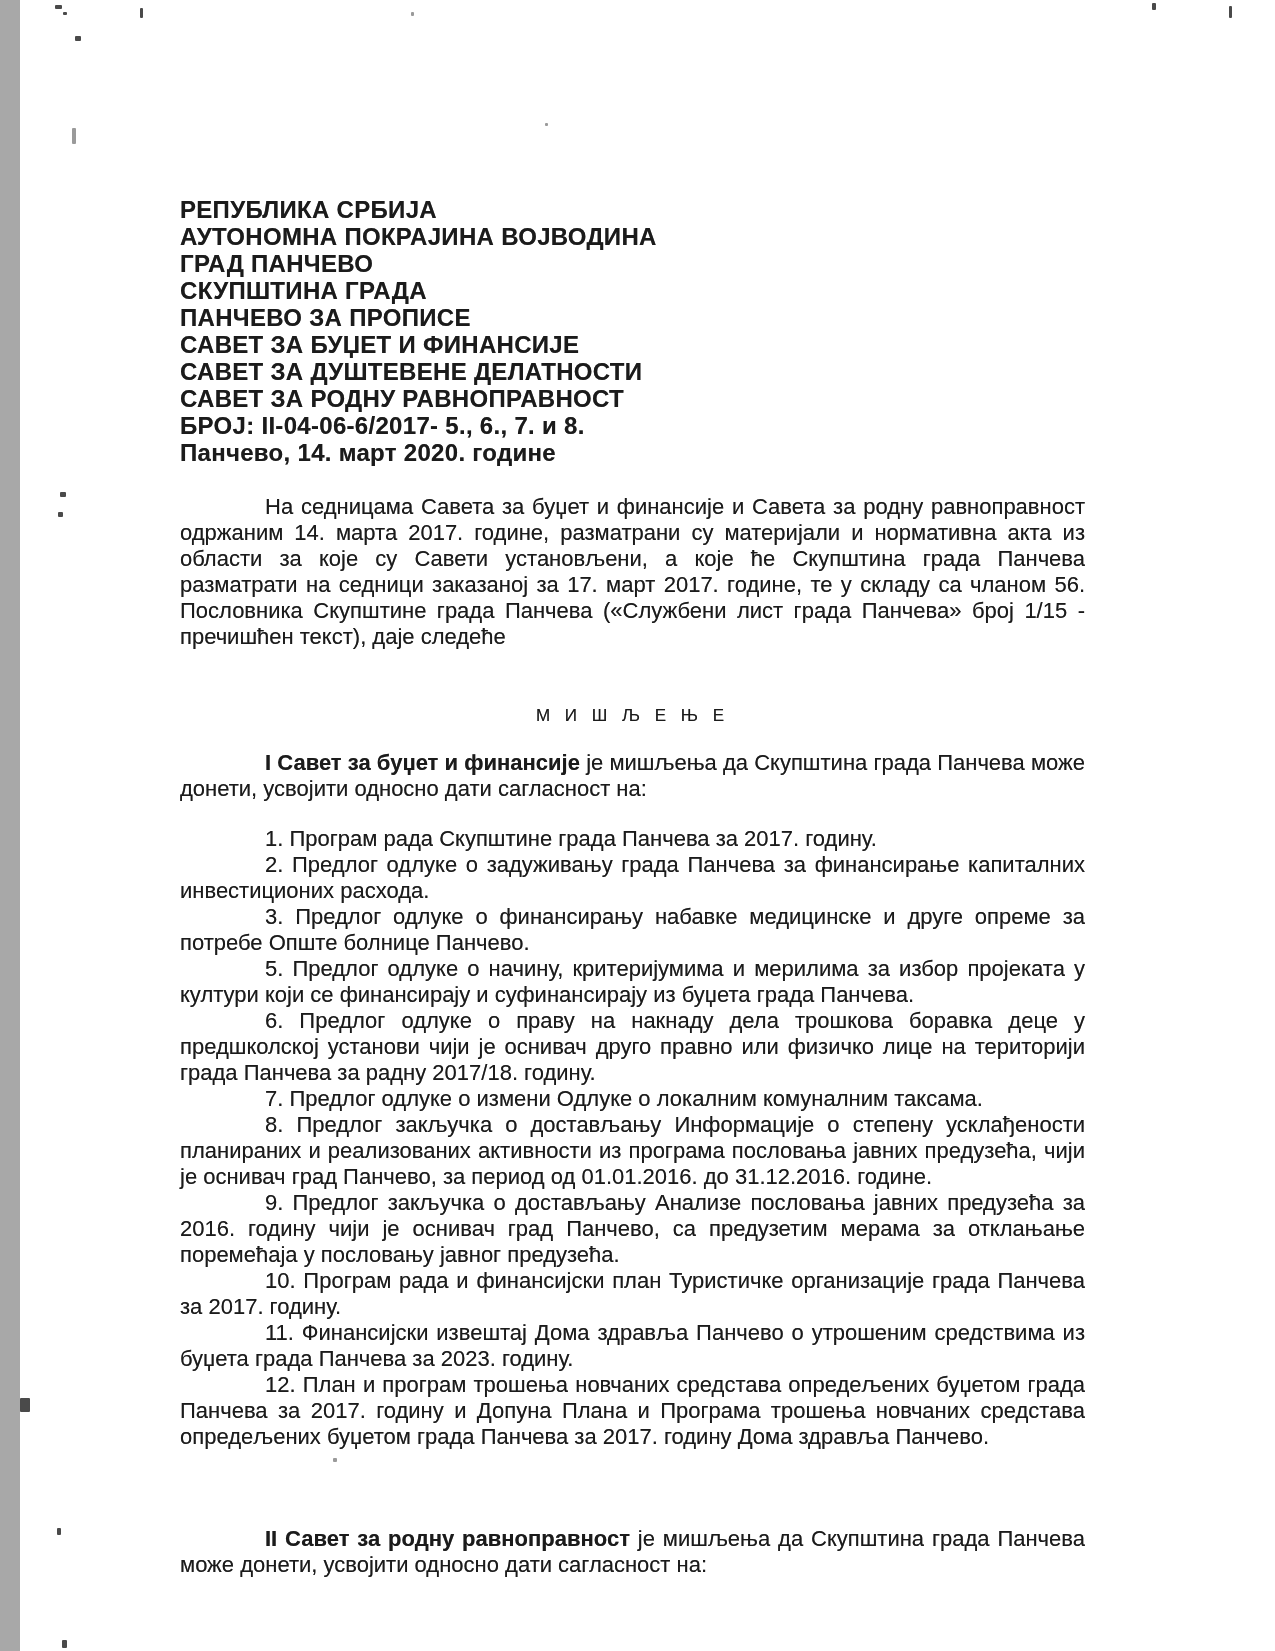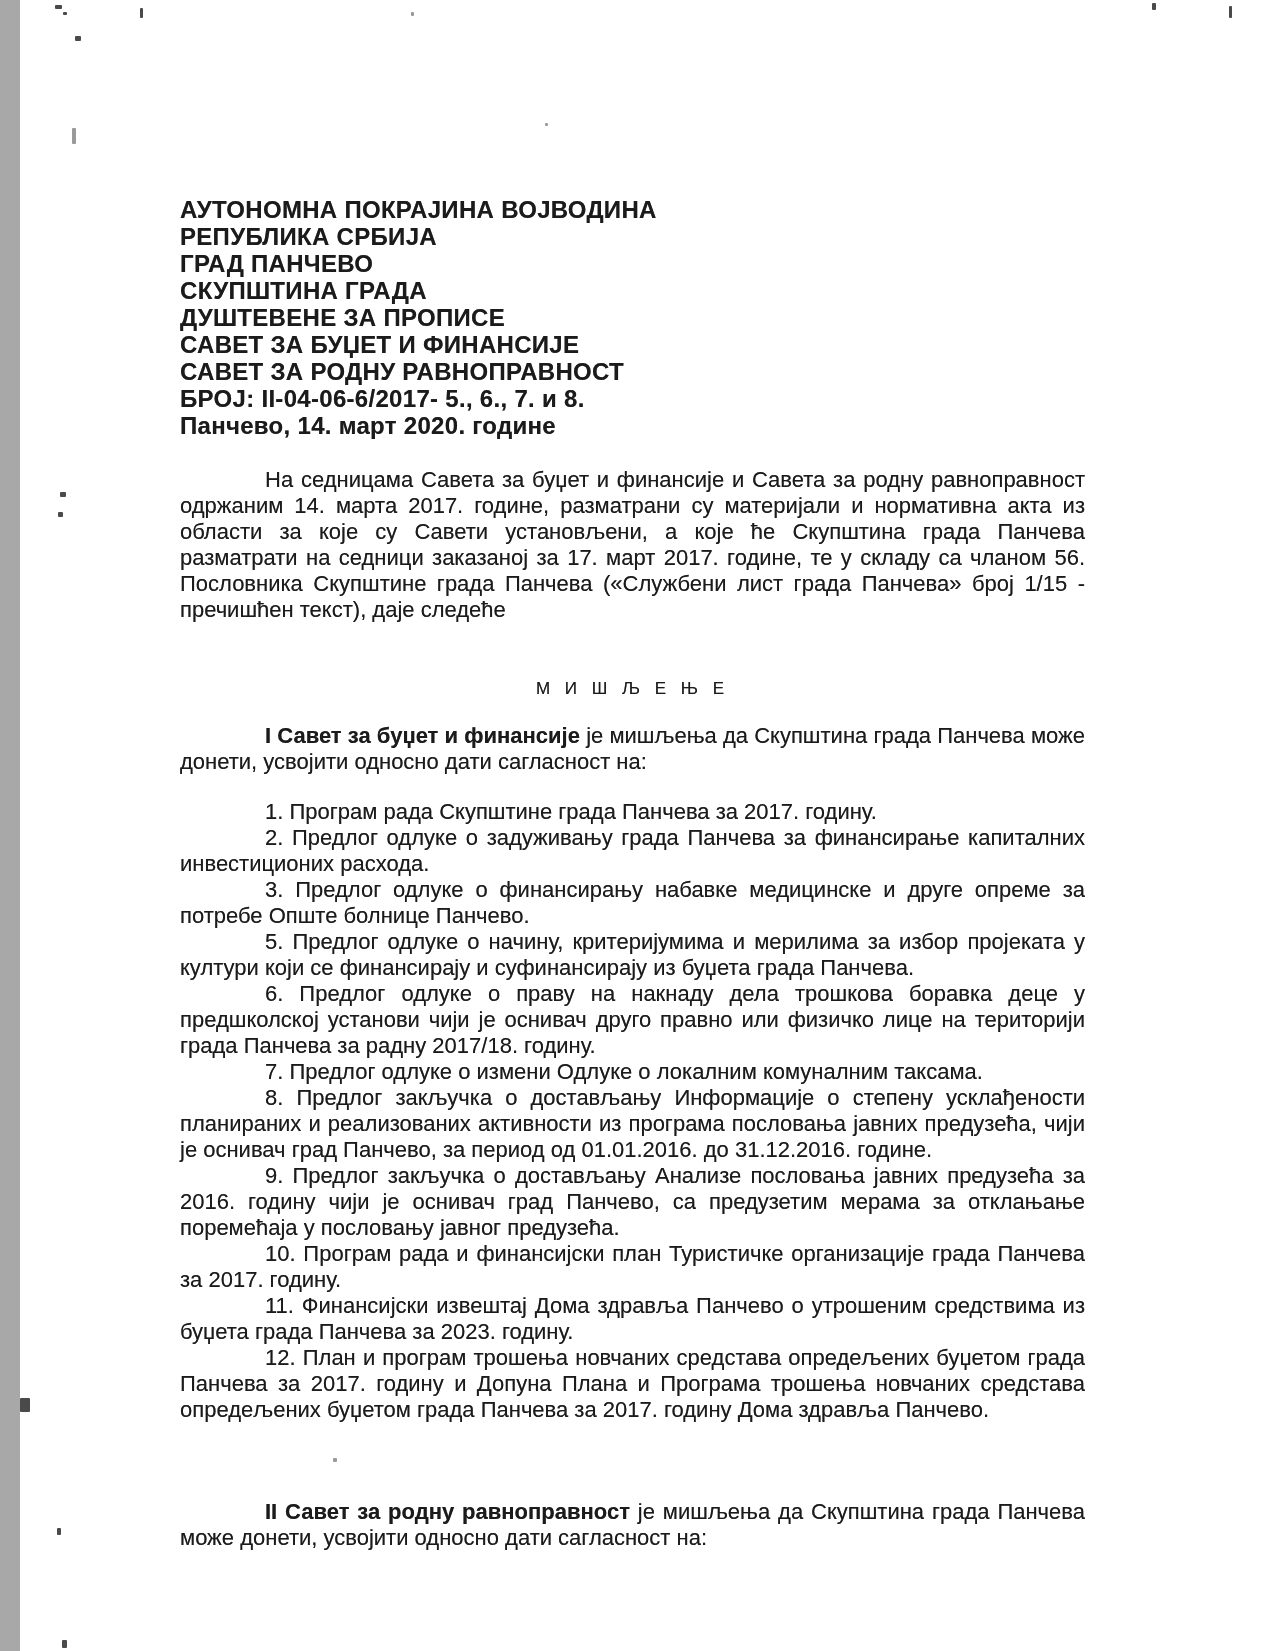--- a/index.html
+++ b/index.html
@@ -65,26 +65,27 @@
   <div class="speck" style="left:60px;top:492px;width:6px;height:5px;"></div>
   <div class="speck" style="left:58px;top:512px;width:5px;height:5px;"></div>
   <div class="speck" style="left:20px;top:1398px;width:10px;height:14px;"></div>
   <div class="speck light" style="left:333px;top:1458px;width:4px;height:4px;"></div>
   <div class="speck" style="left:57px;top:1528px;width:4px;height:7px;"></div>
   <div class="speck" style="left:62px;top:1640px;width:5px;height:8px;"></div>
 
   <div class="content">
 
     <div class="header-block">
+      <div class="header-line">РЕПУБЛИКА СРБИЈА</div>
       <div class="header-line">АУТОНОМНА ПОКРАЈИНА ВОЈВОДИНА</div>
-      <div class="header-line">РЕПУБЛИКА СРБИЈА</div>
       <div class="header-line">ГРАД ПАНЧЕВО</div>
       <div class="header-line">СКУПШТИНА ГРАДА</div>
-      <div class="header-line">ДУШТЕВЕНЕ ЗА ПРОПИСЕ</div>
+      <div class="header-line">ПАНЧЕВО ЗА ПРОПИСЕ</div>
       <div class="header-line">САВЕТ ЗА БУЏЕТ И ФИНАНСИЈЕ</div>
+      <div class="header-line">САВЕТ ЗА ДУШТЕВЕНЕ ДЕЛАТНОСТИ</div>
       <div class="header-line">САВЕТ ЗА РОДНУ РАВНОПРАВНОСТ</div>
       <div class="header-line">БРОЈ: II-04-06-6/2017- 5., 6., 7. и 8.</div>
       <div class="header-line">Панчево, 14. март 2020. године</div>
     </div>
 
     <p class="body-text jp intro">На седницама Савета за буџет и финансије и Савета за родну равноправност одржаним 14. марта 2017. године, разматрани су материјали и нормативна акта из области за које су Савети установљени, а које ће Скупштина града Панчева разматрати на седници заказаној за 17. март 2017. године, те у складу са чланом 56. Пословника Скупштине града Панчева («Службени лист града Панчева» број 1/15 - пречишћен текст),  даје следеће</p>
 
     <div class="doc-title">М И Ш Љ Е Њ Е</div>
 
     <p class="body-text jp lead1"><span class="b">I Савет за буџет и финансије</span><span>  је мишљења да Скупштина града Панчева може донети, усвојити односно дати сагласност на:</span></p>

